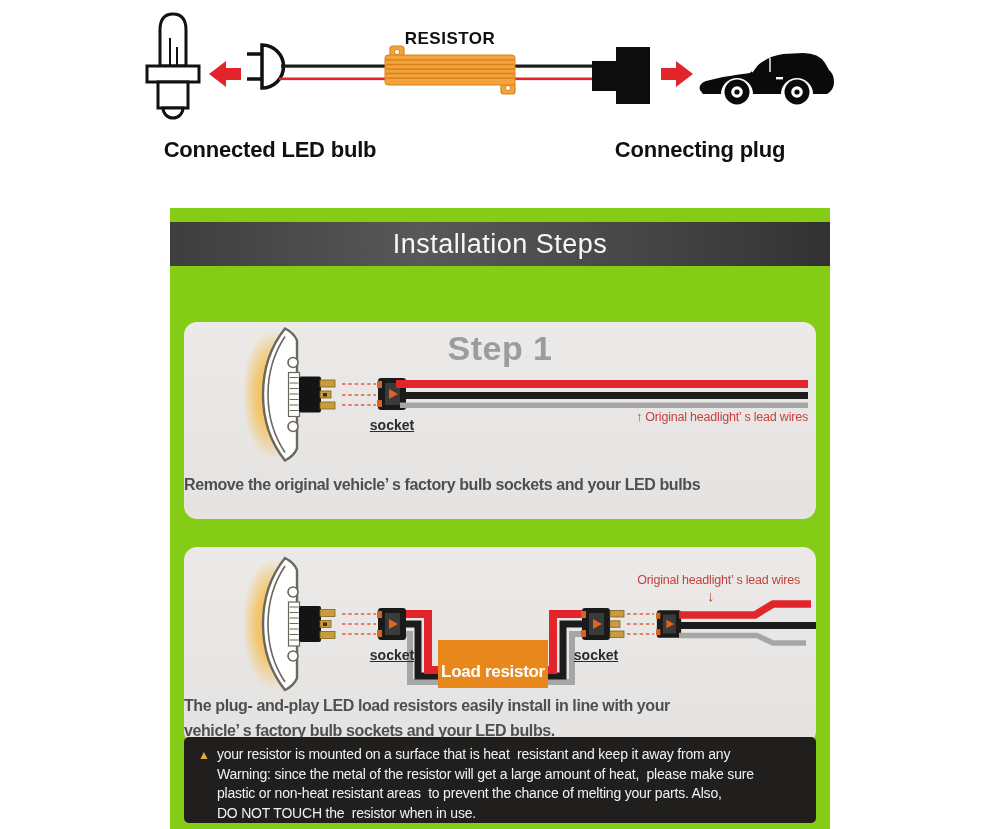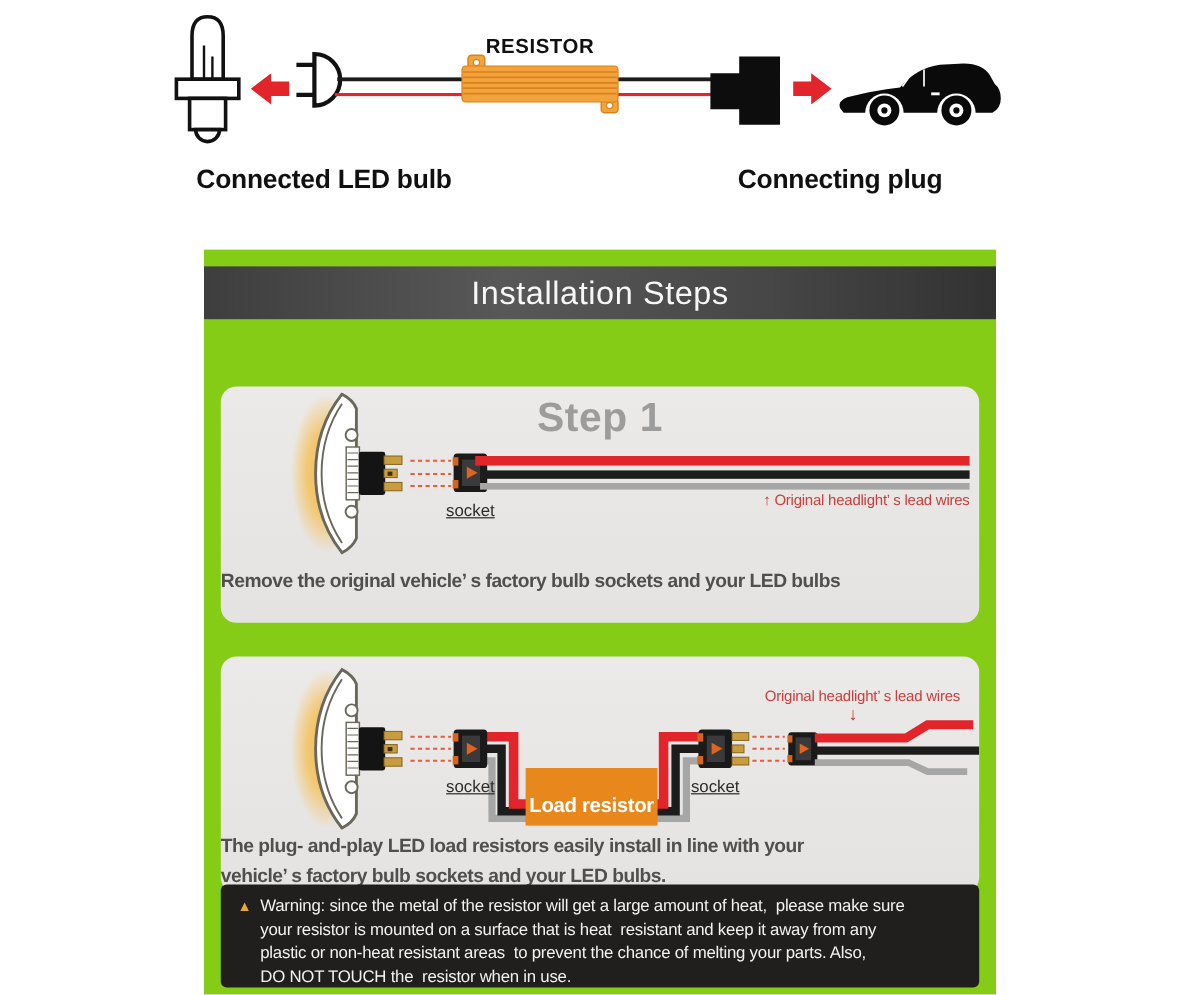--- a/index.html
+++ b/index.html
@@ -22,21 +22,21 @@
   .step{position:absolute;left:14px;width:632px;height:197px;border-radius:13px;
       background:linear-gradient(#eceae8,#e5e3e1);margin-top:32px;}
   .step1{top:82px;}
   .step2{top:307px;}
   .step-title{position:absolute;left:0;top:7px;width:100%;text-align:center;
       font-size:34px;font-weight:700;color:#9c9c9c;letter-spacing:.5px;}
   .caption{position:absolute;left:0;width:100%;text-align:left;color:#4f4f4f;
       font-size:16px;font-weight:700;letter-spacing:-.4px;line-height:25px;}
   .cap1{top:150px;}
   .cap2{top:146px;}
-  .socket-label{position:absolute;width:60px;text-align:center;font-size:14px;font-weight:400;
+  .socket-label{position:absolute;width:60px;text-align:center;font-size:14px;font-weight:700;
       color:#2b2b2b;text-decoration:underline;}
   .red-note{position:absolute;color:#c5403e;font-weight:400;font-size:12.5px;
       letter-spacing:-.2px;text-align:right;}
   .down-arrow{position:absolute;color:#c5403e;font-weight:700;font-size:15px;}
   .load-resistor-label{position:absolute;left:254px;top:93px;width:110px;height:64px;
       display:flex;align-items:center;justify-content:center;color:#fff;
       font-size:17px;font-weight:700;letter-spacing:-.3px;}
 
   
   .warning{position:absolute;left:14px;top:529px;width:632px;height:86px;background:#201f1d;
@@ -194,21 +194,21 @@
       <div class="down-arrow" style="left:523px;top:40px">↓</div>
       <div class="caption cap2">
         <span>The plug- and-play LED load resistors easily install in line with your</span><br>
         <span>vehicle’ s factory bulb sockets and your LED bulbs.</span>
       </div>
     </div>
 
     <div class="warning">
       <span class="warn-tri">▲</span>
       <div class="warn-text">
+        <span>your resistor is mounted on a surface that is heat  resistant and keep it away from any</span>
         <span>Warning: since the metal of the resistor will get a large amount of heat,  please make sure</span>
-        <span>your resistor is mounted on a surface that is heat  resistant and keep it away from any</span>
         <span>plastic or non-heat resistant areas  to prevent the chance of melting your parts. Also,</span>
         <span>DO NOT TOUCH the  resistor when in use.</span>
       </div>
     </div>
 
   </div>
 </div>
 
 </body></html>

